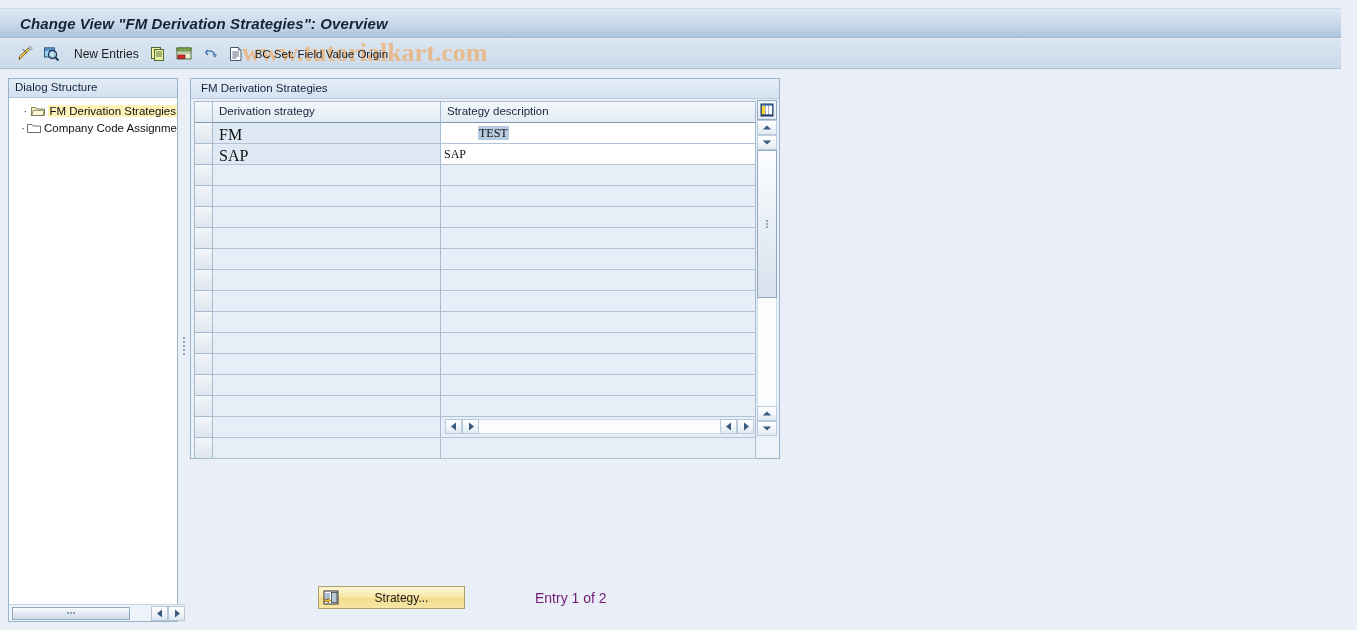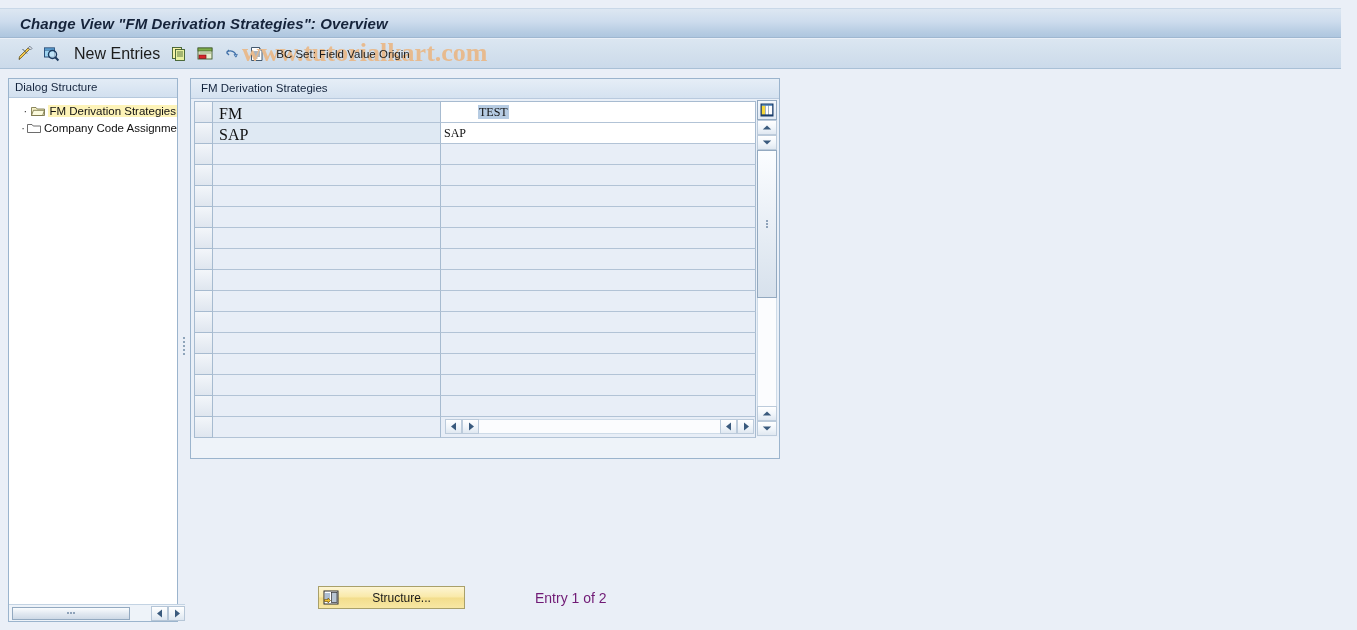--- a/index.html
+++ b/index.html
@@ -46,21 +46,21 @@
     overflow: hidden;
   }
   .tb-btn {
     height: 22px;
     display: flex; align-items: center; justify-content: center;
     padding: 0 3px;
     border: 1px solid transparent;
     cursor: default;
   }
   .tb-label {
-    font-size: 16px; color: #1c1c1c;
+    font-size: 12px; color: #1c1c1c;
     margin: 0 6px 0 10px; white-space: nowrap;
   }
 
   
   .watermark {
     position: absolute;
     left: 242px; top: 38px;
     font-family: "Liberation Serif", serif;
     font-size: 26px;
     font-weight: bold;
@@ -426,20 +426,25 @@
       <i></i>
   </div>
 
   <div class="panel">
     <div class="panel-title">FM Derivation Strategies</div>
 
     <div class="grid-wrap">
 
       <div class="grid">
 
+        <div class="row">
+          <div class="hdr-corner"></div>
+          <div class="hdr c1">Derivation strategy</div>
+          <div class="hdr c2">Strategy description</div>
+        </div>
 
         <div class="row">
           <div class="cell-sel"></div>
           <div class="cell-key c1">FM</div>
           <div class="cell-desc c2"><span class="sel-text">TEST</span></div>
         </div>
 
         <div class="row">
           <div class="cell-sel"></div>
           <div class="cell-key c1">SAP</div>
@@ -590,18 +595,18 @@
 
   <div class="position-btn">
     <span style="margin-left:4px;display:inline-flex">
       <svg width="16" height="16" viewBox="0 0 16 16">
         <rect x="1" y="1" width="14" height="13" fill="#ffffff" stroke="#2c2c2c" stroke-width="1"></rect>
         <rect x="8.5" y="2.5" width="5.5" height="10" fill="#b9c6d4" stroke="#2c2c2c" stroke-width="0.7"></rect>
         <path d="M2 4 H7 M2 6 H7 M2 8 H7" stroke="#4a6f9e" stroke-width="0.9"></path>
         <path d="M1.5 9.5 L5 9.5 L5 8 L7.5 10.5 L5 13 L5 11.5 L1.5 11.5 Z" fill="#f2c030" stroke="#6b5510" stroke-width="0.7"></path>
       </svg>
     </span>
-    <span class="pb-label">Structure...</span>
+    <span class="pb-label">Strategy...</span>
   </div>
 
   <div class="entry-status">Entry 1 of 2</div>
 
 </div>
 
 </body></html>

